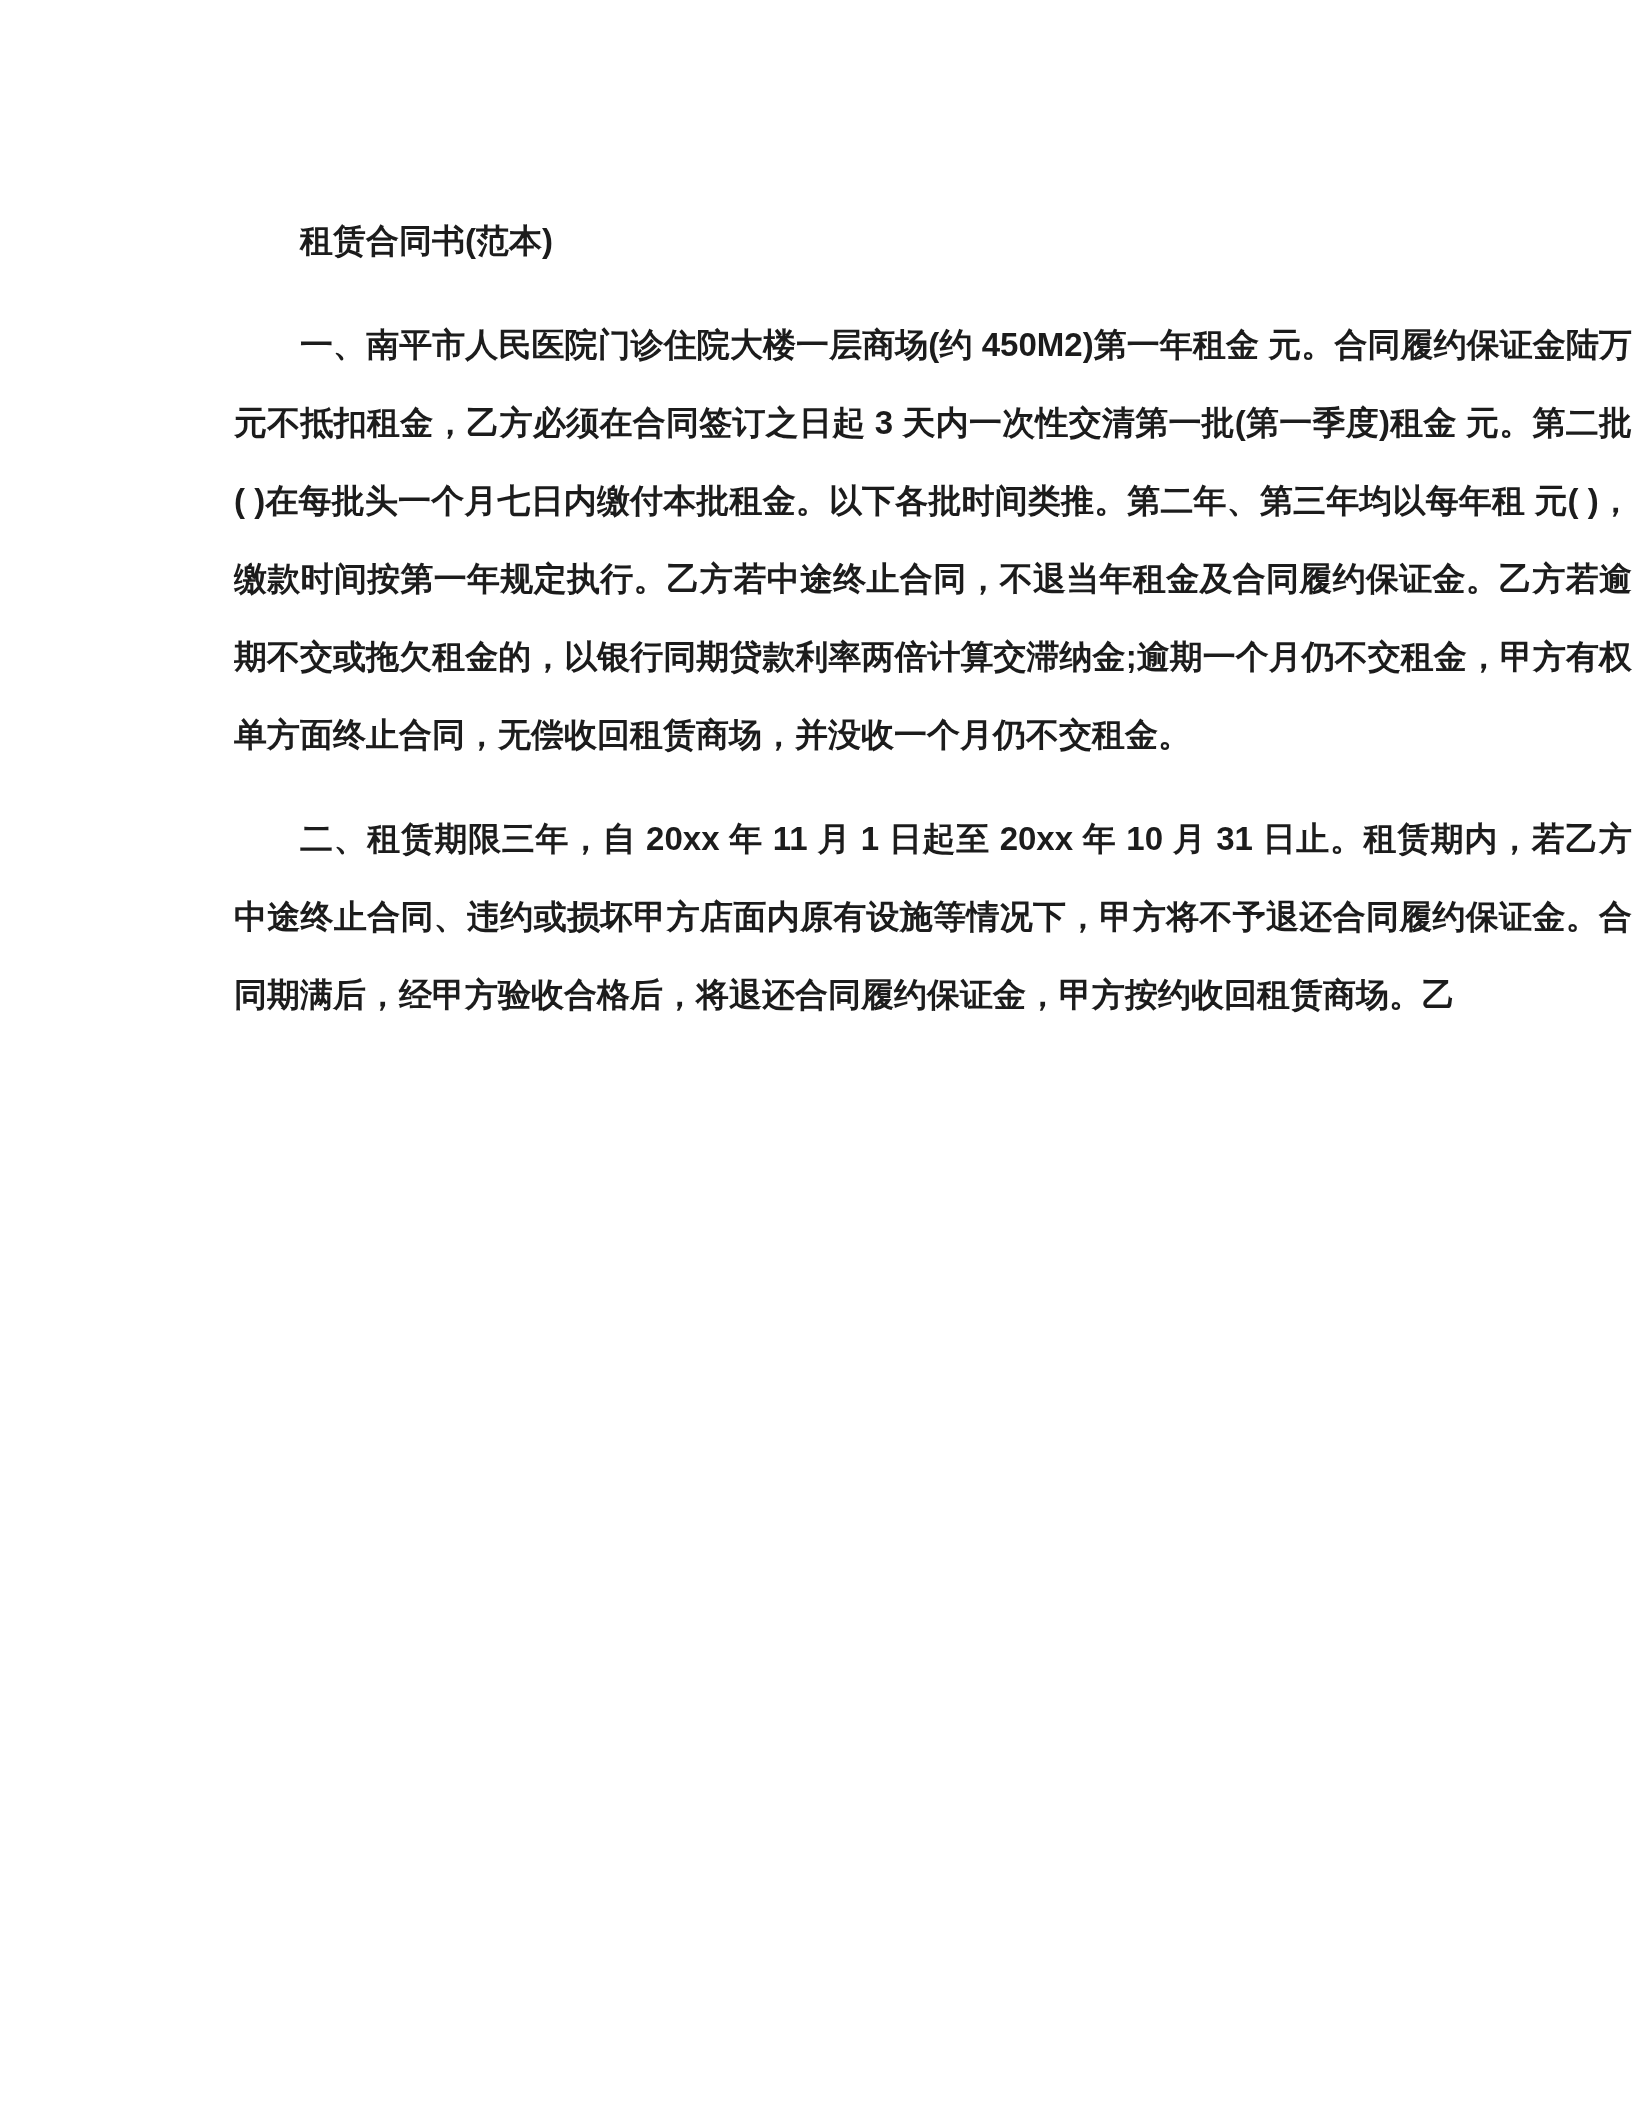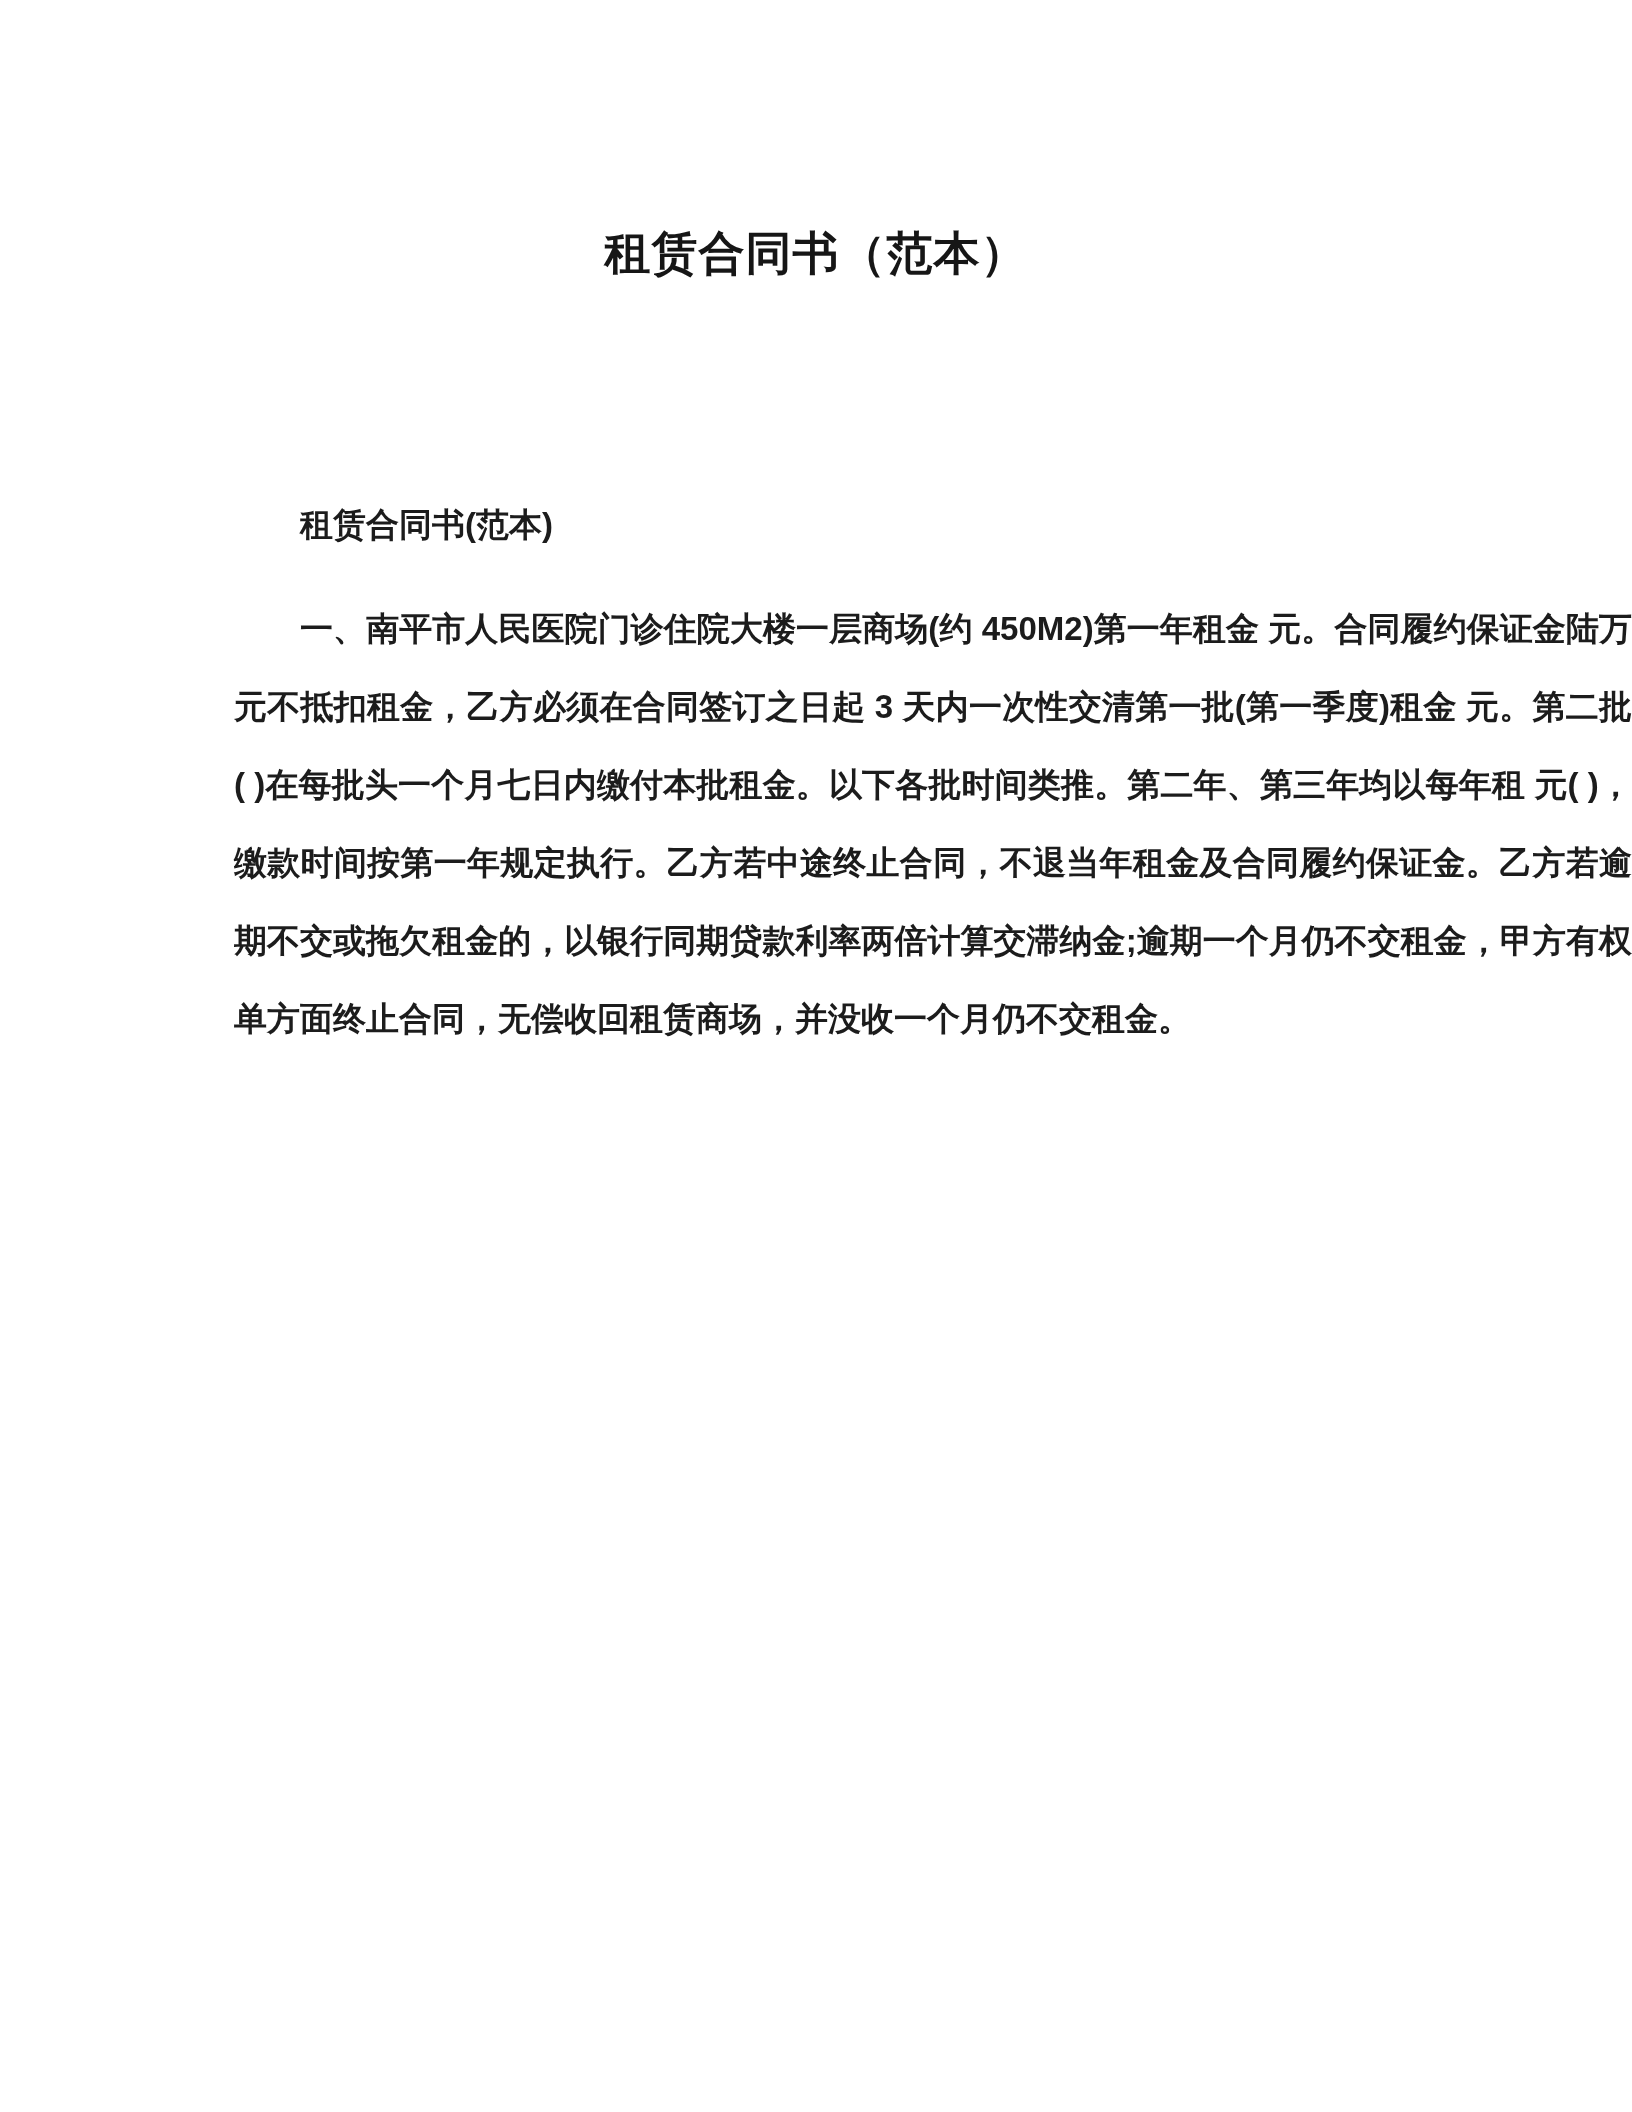--- a/index.html
+++ b/index.html
@@ -47,20 +47,20 @@
 
   .doc-body p:last-child {
     margin-bottom: 0;
   }
 </style>
 </head>
 <body>
 
 <div class="document-page">
 
-  <h1 class="doc-title">租赁合同书（范本）</h1>
 
   <div class="doc-body">
     <p>租赁合同书(范本)</p>
     <p>一、南平市人民医院门诊住院大楼一层商场(约 450M2)第一年租金 元。合同履约保证金陆万元不抵扣租金，乙方必须在合同签订之日起 3 天内一次性交清第一批(第一季度)租金 元。第二批( )在每批头一个月七日内缴付本批租金。以下各批时间类推。第二年、第三年均以每年租 元( )，缴款时间按第一年规定执行。乙方若中途终止合同，不退当年租金及合同履约保证金。乙方若逾期不交或拖欠租金的，以银行同期贷款利率两倍计算交滞纳金;逾期一个月仍不交租金，甲方有权单方面终止合同，无偿收回租赁商场，并没收一个月仍不交租金。</p>
+    <p>二、租赁期限三年，自 20xx 年 11 月 1 日起至 20xx 年 10 月 31 日止。租赁期内，若乙方中途终止合同、违约或损坏甲方店面内原有设施等情况下，甲方将不予退还合同履约保证金。合同期满后，经甲方验收合格后，将退还合同履约保证金，甲方按约收回租赁商场。乙</p>
   </div>
 
 </div>
 
 </body></html>

